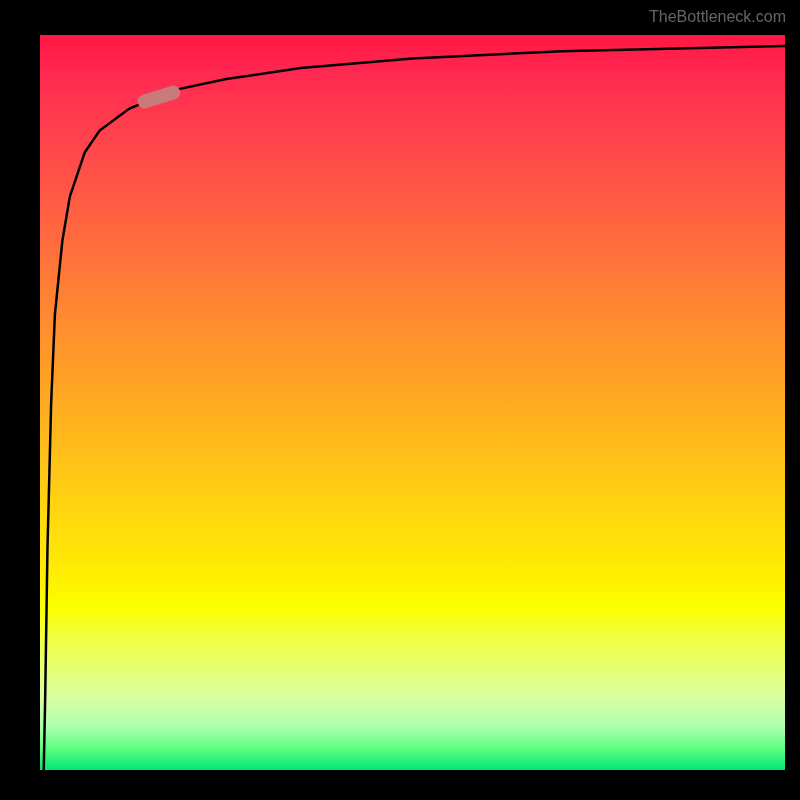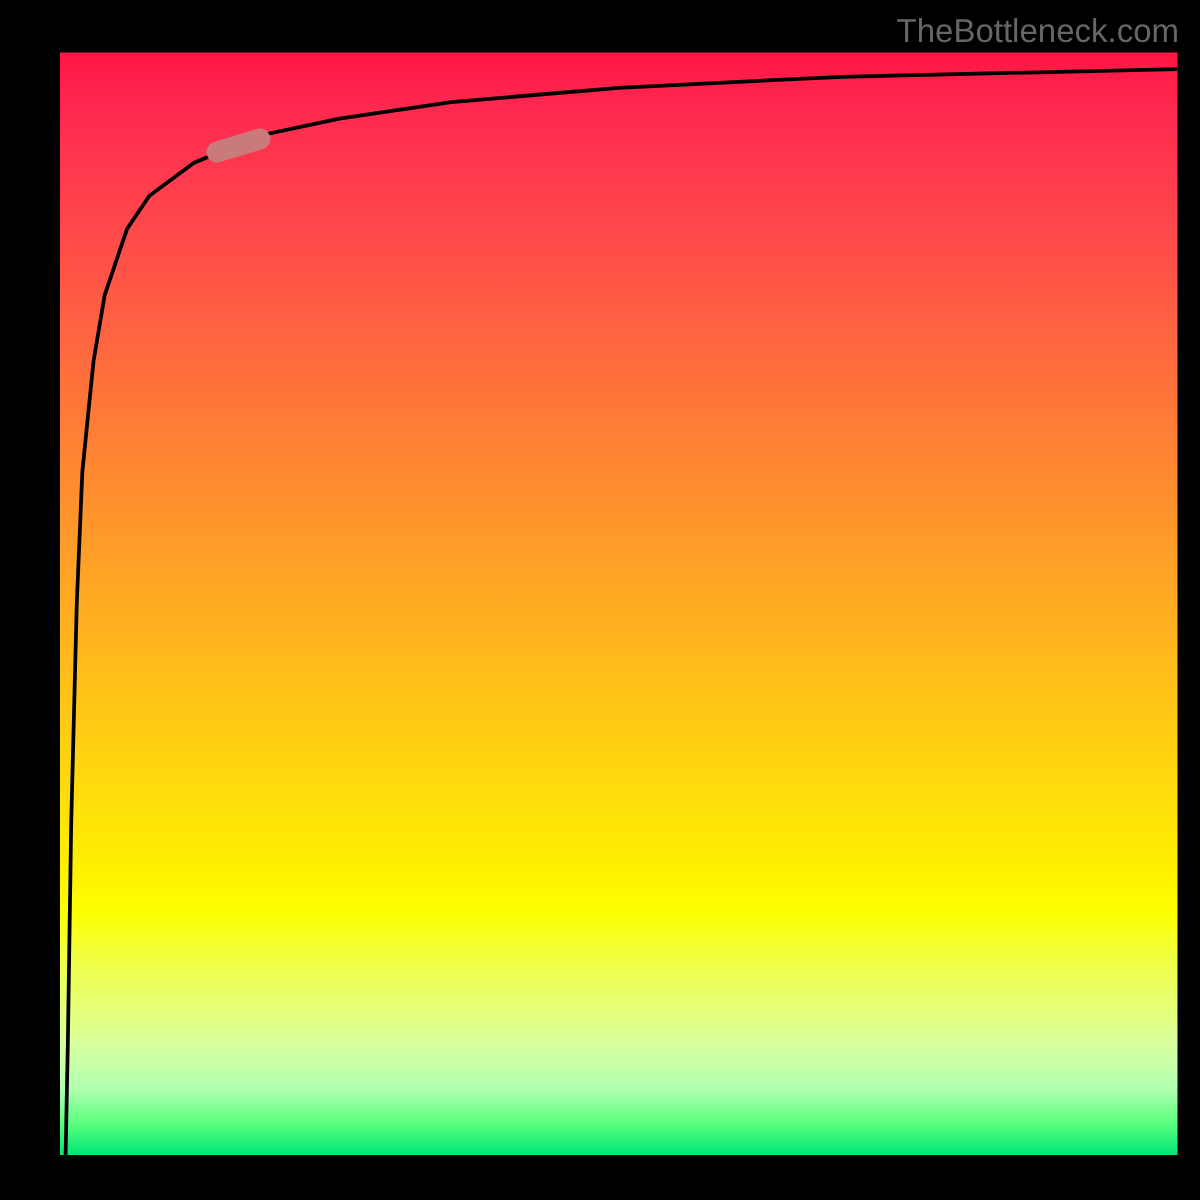--- a/index.html
+++ b/index.html
@@ -12,21 +12,21 @@
       height: 800px;
       background: #000;
       position: relative;
       font-family: Arial, sans-serif;
     }
     .watermark {
       position: absolute;
       top: 8px;
       right: 14px;
       color: #666;
-      font-size: 22px;
+      font-size: 16px;
       z-index: 10;
     }
     .chart-container {
       position: absolute;
       left: 40px;
       top: 35px;
       width: 745px;
       height: 735px;
     }
     .gradient-bg {

